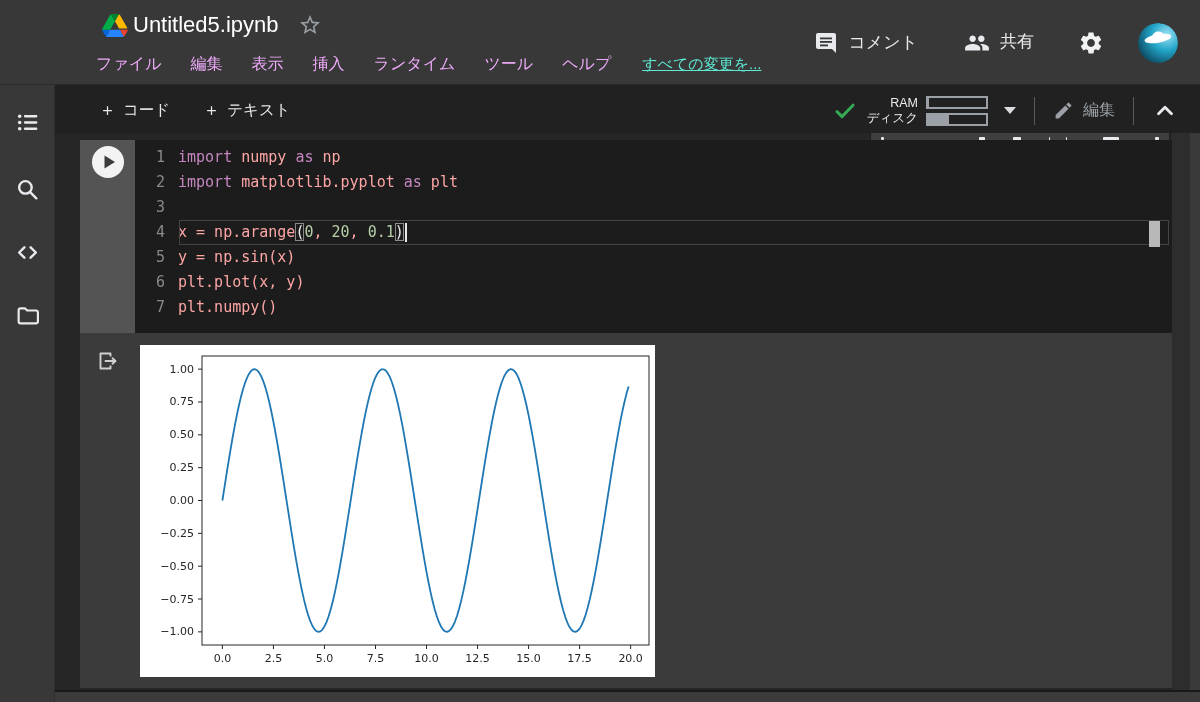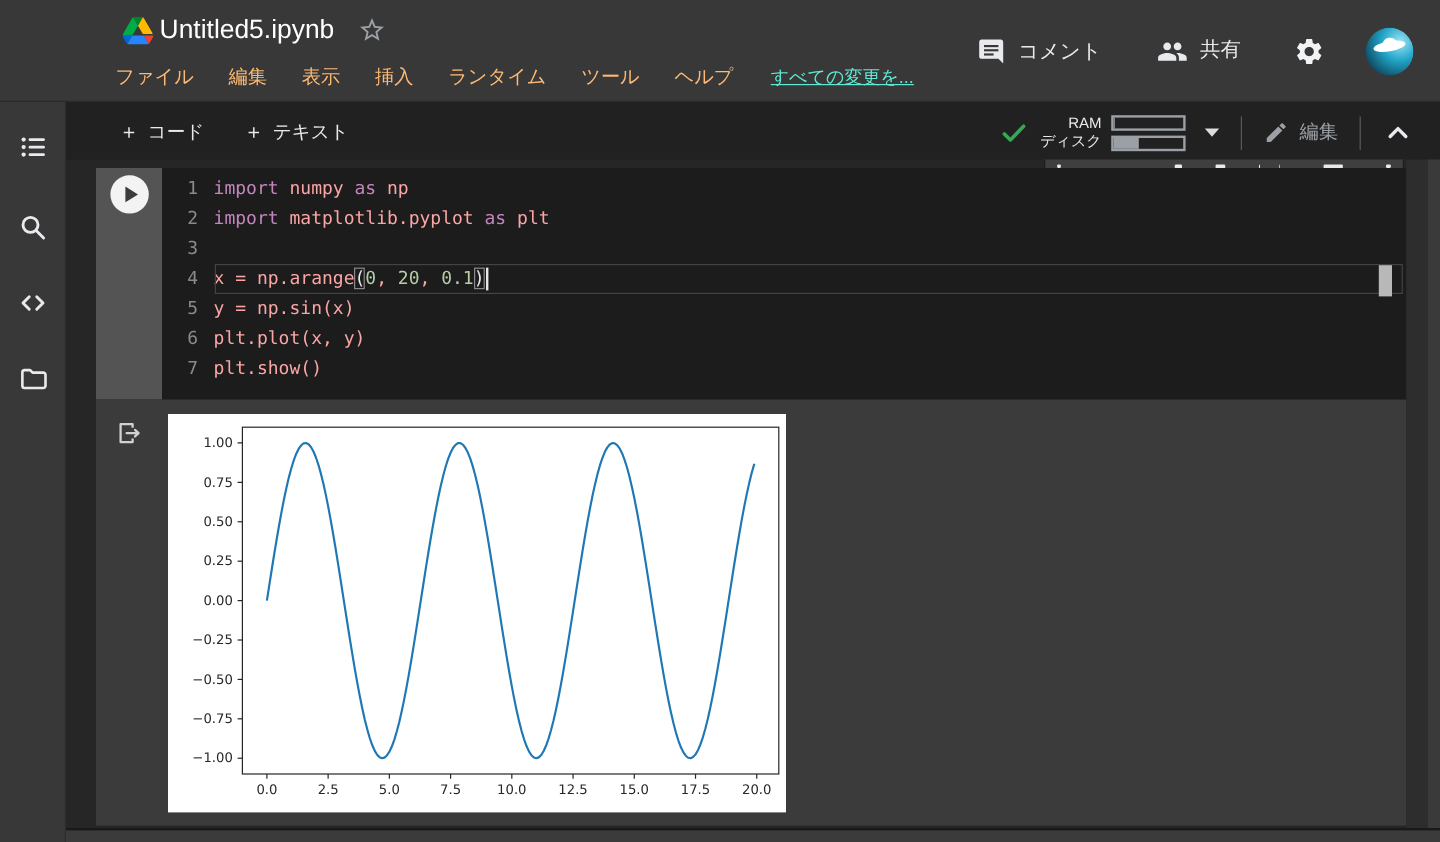--- a/index.html
+++ b/index.html
@@ -9,21 +9,21 @@
 
   
   .header { position:absolute; left:0; top:0; width:1200px; height:85px;
     background:#383838; border-bottom:1px solid #2b2b2b; }
   .logo-wrap { position:absolute; left:14px; top:11px; width:70px; text-align:center; }
   .logo-pro { color:#9aa0a6; font-size:13px; letter-spacing:2px; margin-top:1px; font-weight:bold; }
   .title-row { position:absolute; left:102px; top:12px; display:flex; align-items:center; gap:5px; }
   .nb-title { color:#ffffff; font-size:22px; }
   .star { margin-left:14px; }
   .menu-row { position:absolute; left:96px; top:54px; display:flex; align-items:center; gap:29px; }
-  .menu-item { color:#fdba74; font-size:16px; cursor:default; }
+  .menu-item { color:#f0abfc; font-size:16px; cursor:default; }
   .changes-link { color:#5eead4; font-size:15px; text-decoration:underline; margin-left:2px; }
   .header-right { position:absolute; right:22px; top:22px; height:42px; display:flex; align-items:center; }
   .hbtn { display:flex; align-items:flex-start; gap:10px; color:#e8eaed; font-size:17px; }
   .avatar { width:40px; height:40px; border-radius:50%; overflow:hidden; }
 
   
   .toolbar { position:absolute; left:55px; top:85px; width:1145px; height:52px;
     background:#212121; border-bottom:1px solid #171717; display:flex; align-items:center; }
   .tb-left { display:flex; align-items:center; gap:34px; margin-left:45px; }
   .tb-add { display:flex; align-items:center; gap:8px; color:#e8eaed; font-size:15.5px; }
@@ -237,21 +237,21 @@
         </div>
       </div>
       <div class="editor">
         <div id="code-lines">
             <div class="code-line"><span class="ln">1</span><span><span class="tok-kw">import</span><span class="tok-pl"> numpy </span><span class="tok-kw">as</span><span class="tok-pl"> np</span></span></div>
             <div class="code-line"><span class="ln">2</span><span><span class="tok-kw">import</span><span class="tok-pl"> matplotlib.pyplot </span><span class="tok-kw">as</span><span class="tok-pl"> plt</span></span></div>
             <div class="code-line"><span class="ln">3</span><span></span></div>
             <div class="code-line"><span class="ln">4</span><span><span class="tok-pl">x = np.arange</span><span class="tok-bracket">(</span><span class="tok-num">0</span><span class="tok-pl">, </span><span class="tok-num">20</span><span class="tok-pl">, </span><span class="tok-num">0.1</span><span class="tok-bracket">)</span><span class="tok-cursor"></span></span></div>
             <div class="code-line"><span class="ln">5</span><span><span class="tok-pl">y = np.sin(x)</span></span></div>
             <div class="code-line"><span class="ln">6</span><span><span class="tok-pl">plt.plot(x, y)</span></span></div>
-            <div class="code-line"><span class="ln">7</span><span><span class="tok-pl">plt.show()</span></span></div>
+            <div class="code-line"><span class="ln">7</span><span><span class="tok-pl">plt.numpy()</span></span></div>
           </div>
         <div class="current-line"></div>
         <div class="scroll-marker"></div>
       </div>
     </div>
 
     <div class="output-cell">
       <div class="output-icon-wrap">
         <svg width="24" height="24" viewBox="0 0 24 24">
           <path d="M14.5 16.5 V19.5 H4.5 V4.5 H14.5 V7.5" fill="none" stroke="#cfd1d3" stroke-width="1.9" stroke-linejoin="round"></path>

